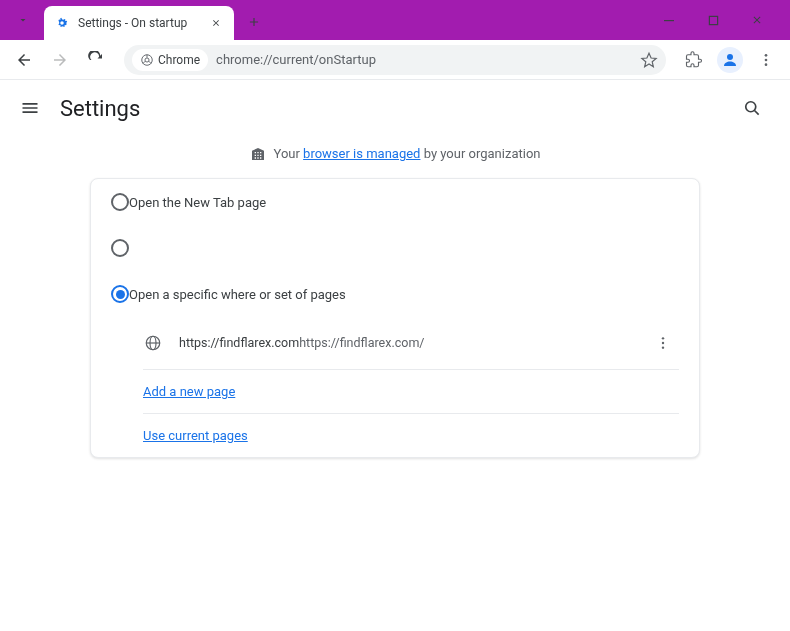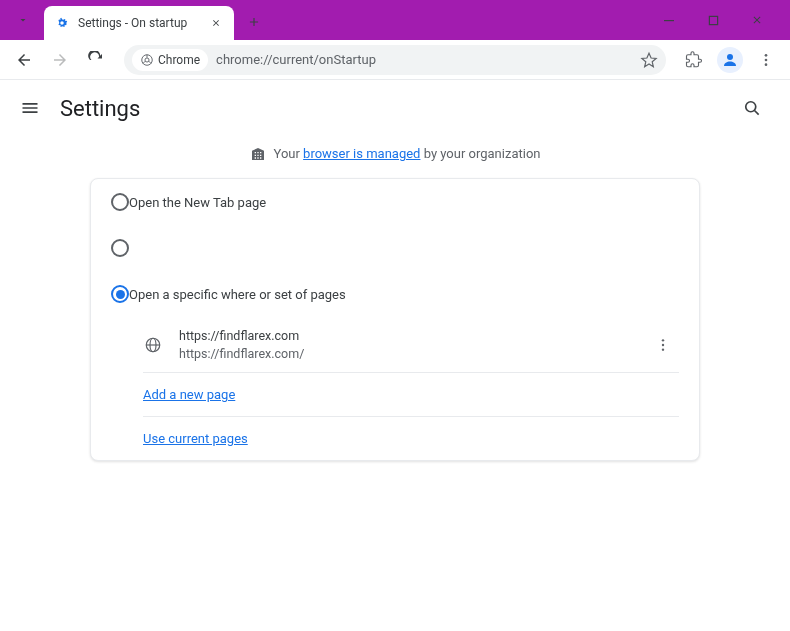--- a/index.html
+++ b/index.html
@@ -121,21 +121,21 @@
   
   .page-row {
     display:flex;
     align-items:center;
     padding: 10px 20px 10px 52px;
     gap: 16px;
     font-size:12.5px;
     color:#3c4043;
   }
   .globe { width:20px; height:20px; flex-shrink:0; display:flex; align-items:center; justify-content:center;}
-  .page-info { flex:1; display:flex; flex-direction:column; line-height:1.4;justify-content:flex-end;}
+  .page-info { flex:1; display:flex; flex-direction:row; line-height:1.4;}
   .page-info .sub { color:#5f6368; }
   .more-btn { width:32px; height:32px; display:flex; align-items:center; justify-content:center;}
   
   .divider { height:1px; background:#e8eaed; margin:0 20px 0 52px;}
   
   .link-row {
     padding: 14px 20px 14px 52px;
     font-size:13px;
   }
   .link-row a { color:#1a73e8; text-decoration:underline;text-align:right; }

